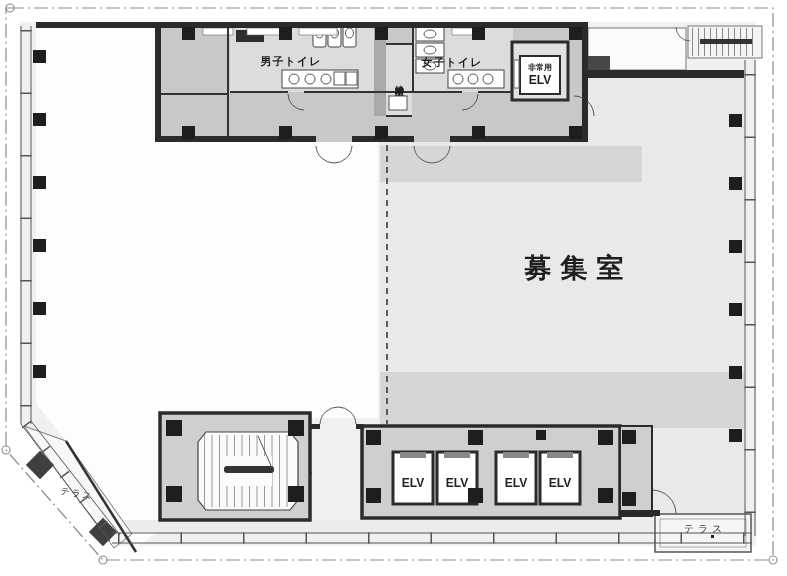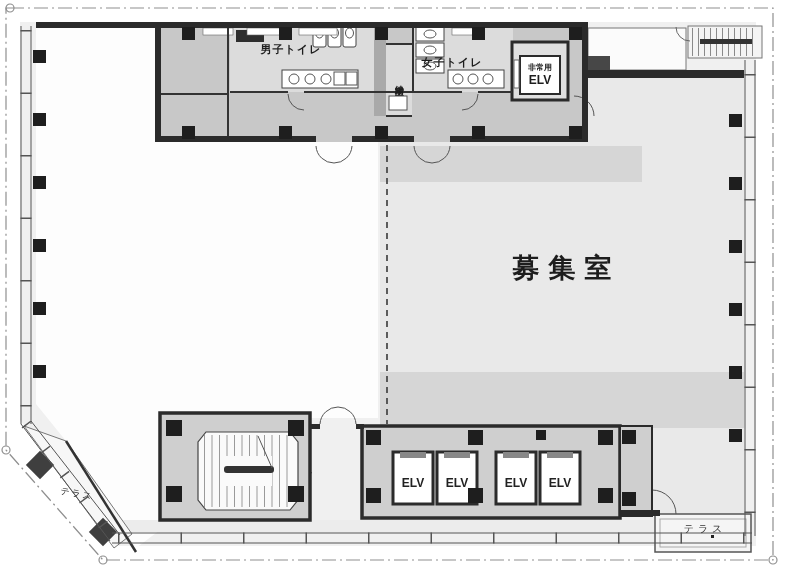--- a/index.html
+++ b/index.html
@@ -244,26 +244,26 @@
     <line x1="26" y1="424" x2="114" y2="539" stroke="#555" stroke-width="11" stroke-dasharray="1.5 30"></line>
     <line x1="112" y1="533" x2="752" y2="533"></line>
         <line x1="112" y1="543" x2="752" y2="543"></line>
     <line x1="118" y1="538" x2="748" y2="538" stroke="#555" stroke-width="11" stroke-dasharray="1.5 61"></line>
     <line x1="745" y1="60" x2="745" y2="536"></line>
         <line x1="755" y1="60" x2="755" y2="536"></line>
     <line x1="750" y1="74" x2="750" y2="532" stroke="#555" stroke-width="11" stroke-dasharray="1.5 61"></line>
   </g>
 </svg>
 
-<div class="lbl lbl-mens" style="left:291px;top:49px;">男子トイレ</div>
+<div class="lbl lbl-mens" style="left:291px;top:61px;">男子トイレ</div>
 <div class="lbl lbl-womens" style="left:452px;top:62px;">女子トイレ</div>
 <div class="lbl lbl-kitchen" style="left:399px;top:79px;">給湯室</div>
 <div class="lbl lbl-emelv-top" style="left:540px;top:67px;">非常用</div>
 <div class="lbl lbl-emelv-bot" style="left:540px;top:80px;">ELV</div>
-<div class="lbl lbl-main" style="left:562px;top:268px;">募集室</div>
+<div class="lbl lbl-main" style="left:574px;top:268px;">募集室</div>
 <div class="lbl lbl-elv" style="left:413px;top:483px;">ELV</div>
 <div class="lbl lbl-elv" style="left:457px;top:483px;">ELV</div>
 <div class="lbl lbl-elv" style="left:516px;top:483px;">ELV</div>
 <div class="lbl lbl-elv" style="left:560px;top:483px;">ELV</div>
 <div class="lbl lbl-terrace-l" style="left:77px;top:494px;">テラス</div>
 <div class="lbl lbl-terrace-r" style="left:705px;top:529px;">テラス</div>
 
 </div>
 
 </body></html>

